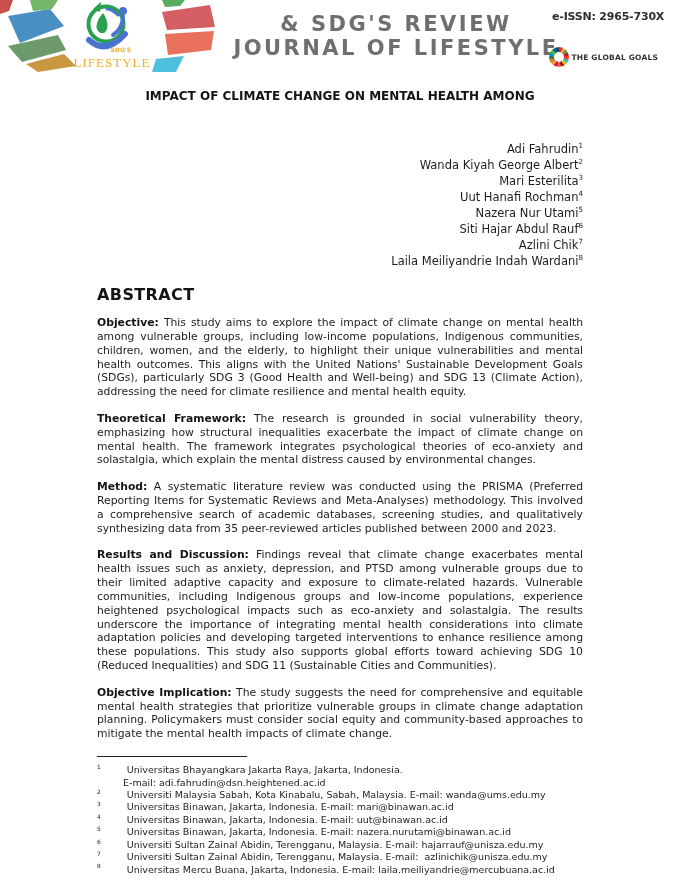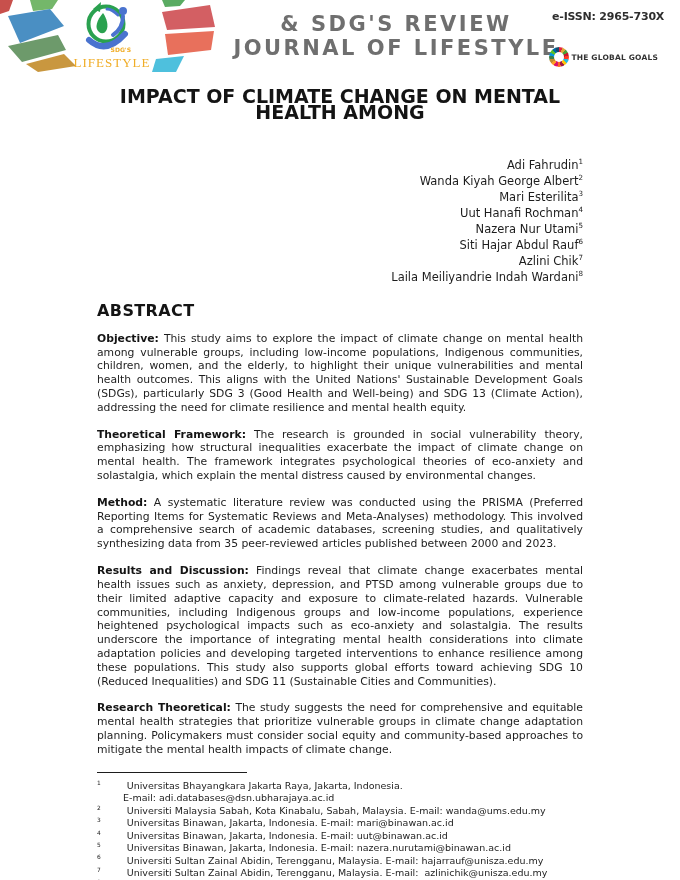--- a/index.html
+++ b/index.html
@@ -46,21 +46,21 @@
   .gg-wheel::after {
     content: ""; position: absolute; inset: 5px; background: #fff; border-radius: 50%;
   }
   .gg-label {
     font-size: 7.5px; font-weight: bold; color: #333; letter-spacing: 0.2px; white-space: nowrap;
   }
   
   .content { padding: 0 97px; }
   .article-title {
     margin: 15px 0 0 0;
-    font-size: 19px; font-weight: bold; line-height: 15.8px;
+    font-size: 12px; font-weight: bold; line-height: 15.8px;
     text-align: center; color: #141414;
   }
   .authors {
     margin-top: 36px;
     text-align: right;
     font-size: 11.5px; line-height: 16px; color: #1d1d1d;
   }
   sup { font-size: 0.62em; vertical-align: super; line-height: 0; }
   .abstract-heading {
     margin: 16px 0 12px 0;
@@ -149,27 +149,27 @@
     <h2 class="abstract-heading">ABSTRACT</h2>
 
     <p class="para"><strong>Objective:</strong> <span>This study aims to explore the impact of climate change on mental health among vulnerable groups, including low-income populations, Indigenous communities, children, women, and the elderly, to highlight their unique vulnerabilities and mental health outcomes. This aligns with the United Nations' Sustainable Development Goals (SDGs), particularly SDG 3 (Good Health and Well-being) and SDG 13 (Climate Action), addressing the need for climate resilience and mental health equity.</span></p>
 
     <p class="para"><strong>Theoretical Framework:</strong> <span>The research is grounded in social vulnerability theory, emphasizing how structural inequalities exacerbate the impact of climate change on mental health. The framework integrates psychological theories of eco-anxiety and solastalgia, which explain the mental distress caused by environmental changes.</span></p>
 
     <p class="para"><strong>Method:</strong> <span>A systematic literature review was conducted using the PRISMA (Preferred Reporting Items for Systematic Reviews and Meta-Analyses) methodology. This involved a comprehensive search of academic databases, screening studies, and qualitatively synthesizing data from 35 peer-reviewed articles published between 2000 and 2023.</span></p>
 
     <p class="para"><strong>Results and Discussion:</strong> <span>Findings reveal that climate change exacerbates mental health issues such as anxiety, depression, and PTSD among vulnerable groups due to their limited adaptive capacity and exposure to climate-related hazards. Vulnerable communities, including Indigenous groups and low-income populations, experience heightened psychological impacts such as eco-anxiety and solastalgia. The results underscore the importance of integrating mental health considerations into climate adaptation policies and developing targeted interventions to enhance resilience among these populations. This study also supports global efforts toward achieving SDG 10 (Reduced Inequalities) and SDG 11 (Sustainable Cities and Communities).</span></p>
 
-    <p class="para"><strong>Research Theoretical:</strong> <span>The study suggests the need for comprehensive and equitable mental health strategies that prioritize vulnerable groups in climate change adaptation planning. Policymakers must consider social equity and community-based approaches to mitigate the mental health impacts of climate change.</span></p>
+    <p class="para"><strong>Objective Implication:</strong> <span>The study suggests the need for comprehensive and equitable mental health strategies that prioritize vulnerable groups in climate change adaptation planning. Policymakers must consider social equity and community-based approaches to mitigate the mental health impacts of climate change.</span></p>
 
     <div class="fn-divider"></div>
 
     <div class="footnotes">
       <div class="fn"><sup>1</sup><span>Universitas Bhayangkara Jakarta Raya, Jakarta, Indonesia.</span></div>
-      <div class="fn"><sup></sup><span>E-mail: adi.databases@dsn.ubharajaya.ac.id</span></div>
+      <div class="fn"><sup></sup><span>E-mail: adi.fahrudin@dsn.heightened.ac.id</span></div>
       <div class="fn"><sup>2</sup><span>Universiti Malaysia Sabah, Kota Kinabalu, Sabah, Malaysia. E-mail: wanda@ums.edu.my</span></div>
       <div class="fn"><sup>3</sup><span>Universitas Binawan, Jakarta, Indonesia. E-mail: mari@binawan.ac.id</span></div>
       <div class="fn"><sup>4</sup><span>Universitas Binawan, Jakarta, Indonesia. E-mail: uut@binawan.ac.id</span></div>
       <div class="fn"><sup>5</sup><span>Universitas Binawan, Jakarta, Indonesia. E-mail: nazera.nurutami@binawan.ac.id</span></div>
       <div class="fn"><sup>6</sup><span>Universiti Sultan Zainal Abidin, Terengganu, Malaysia. E-mail: hajarrauf@unisza.edu.my</span></div>
       <div class="fn"><sup>7</sup><span>Universiti Sultan Zainal Abidin, Terengganu, Malaysia. E-mail:  azlinichik@unisza.edu.my</span></div>
       <div class="fn"><sup>8</sup><span>Universitas Mercu Buana, Jakarta, Indonesia. E-mail: laila.meiliyandrie@mercubuana.ac.id</span></div>
     </div>
 
   </div>

